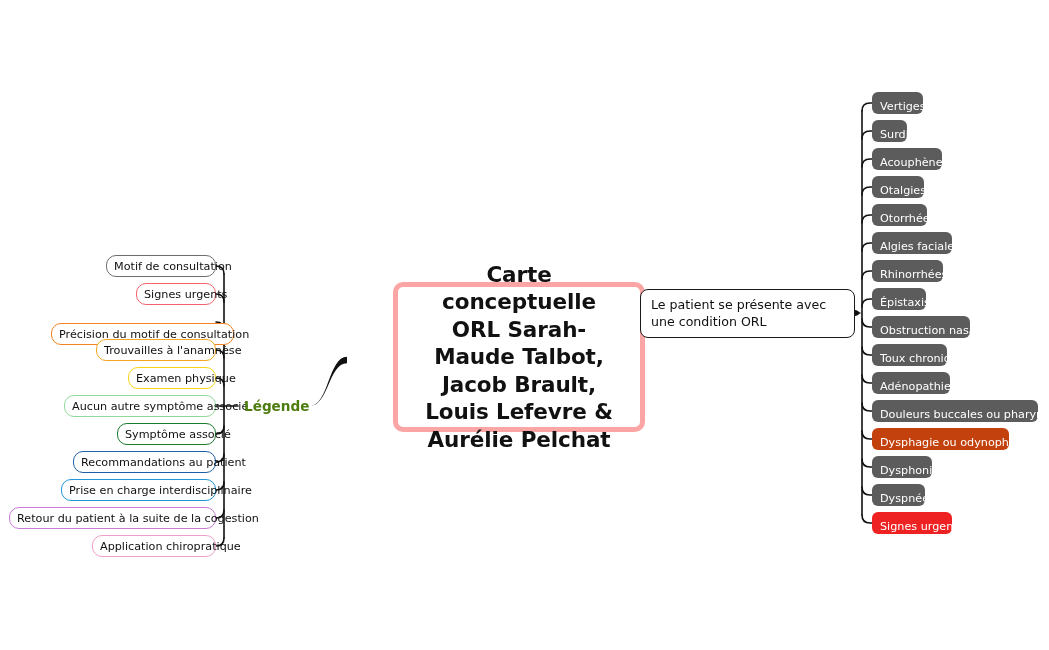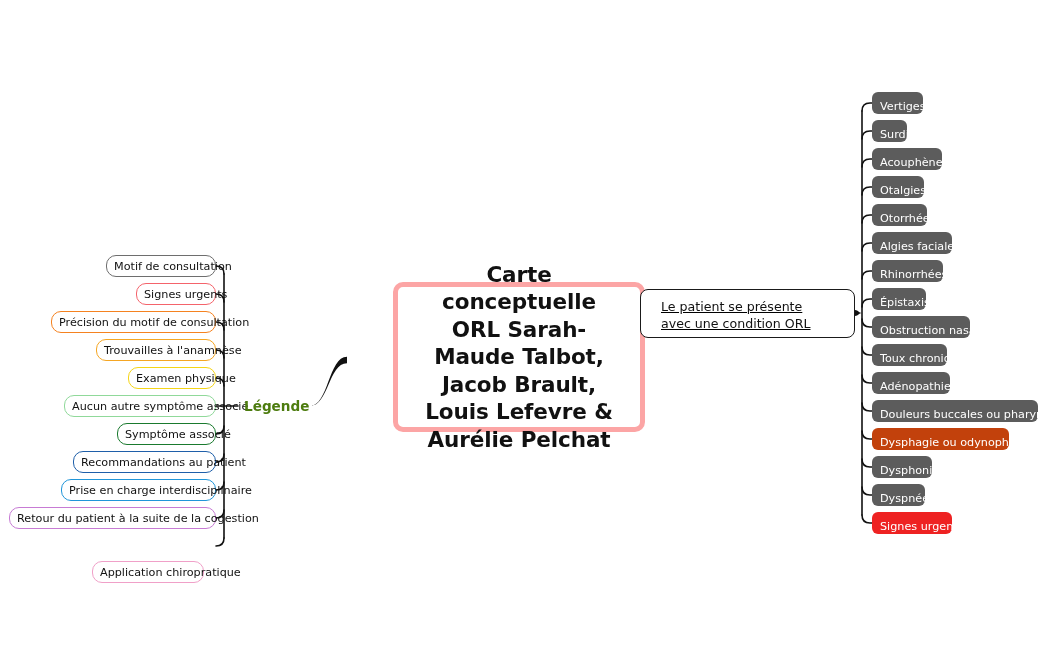--- a/index.html
+++ b/index.html
@@ -64,24 +64,23 @@
     position: absolute;
     left: 640px;
     top: 289px;
     width: 215px;
     height: 49px;
     box-sizing: border-box;
     border: 1.6px solid #1a1a1a;
     border-radius: 8px;
     background: #ffffff;
     display: flex;
-    align-items: flex-end;
-    padding: 4px 20px;
+    align-items: center;
+    padding: 4px 10px;
     z-index: 4;
-    text-decoration: underline;
   }
   .branch-node .branch-text {
     font-size: 12.6px;
     line-height: 1.34;
     color: #111111;
   }
 
   
   .legend-label {
     position: absolute;
@@ -181,21 +180,21 @@
 
   <div class="legend-label">Légende</div>
 
   <div id="legend-nodes">
       <div class="legend-box" style="left: 106px; top: 255px; width: 110px; border-color: rgb(110, 110, 110);">
         <span>Motif de consultation</span>
       </div>
       <div class="legend-box" style="left: 136px; top: 283px; width: 80px; border-color: rgb(244, 99, 107);">
         <span>Signes urgents</span>
       </div>
-      <div class="legend-box" style="left: 51px; top: 311px; width: 165px; border-color: rgb(245, 130, 32);">
+      <div class="legend-box" style="left: 51px; top: 323px; width: 183px; border-color: rgb(245, 130, 32);">
         <span>Précision du motif de consultation</span>
       </div>
       <div class="legend-box" style="left: 96px; top: 339px; width: 120px; border-color: rgb(245, 166, 35);">
         <span>Trouvailles à l'anamnèse</span>
       </div>
       <div class="legend-box" style="left: 128px; top: 367px; width: 88px; border-color: rgb(245, 213, 22);">
         <span>Examen physique</span>
       </div>
       <div class="legend-box" style="left: 64px; top: 395px; width: 152px; border-color: rgb(144, 217, 154);">
         <span>Aucun autre symptôme associé</span>
@@ -205,21 +204,21 @@
       </div>
       <div class="legend-box" style="left: 73px; top: 451px; width: 143px; border-color: rgb(31, 95, 169);">
         <span>Recommandations au patient</span>
       </div>
       <div class="legend-box" style="left: 61px; top: 479px; width: 155px; border-color: rgb(33, 150, 217);">
         <span>Prise en charge interdisciplinaire</span>
       </div>
       <div class="legend-box" style="left: 9px; top: 507px; width: 207px; border-color: rgb(199, 123, 212);">
         <span>Retour du patient à la suite de la cogestion</span>
       </div>
-      <div class="legend-box" style="left: 92px; top: 561px; width: 112px; border-color: rgb(240, 160, 200);">
+      <div class="legend-box" style="left: 92px; top: 535px; width: 124px; border-color: rgb(240, 160, 200);">
         <span>Application chiropratique</span>
       </div>
     </div>
   <div id="symptom-nodes">
       <div class="pill" style="left: 872px; top: 92px; width: 51px; background: rgb(92, 92, 92);">
         <span>Vertiges</span>
       </div>
       <div class="pill" style="left: 872px; top: 120px; width: 35px; background: rgb(92, 92, 92);">
         <span>Surdités</span>
       </div>

